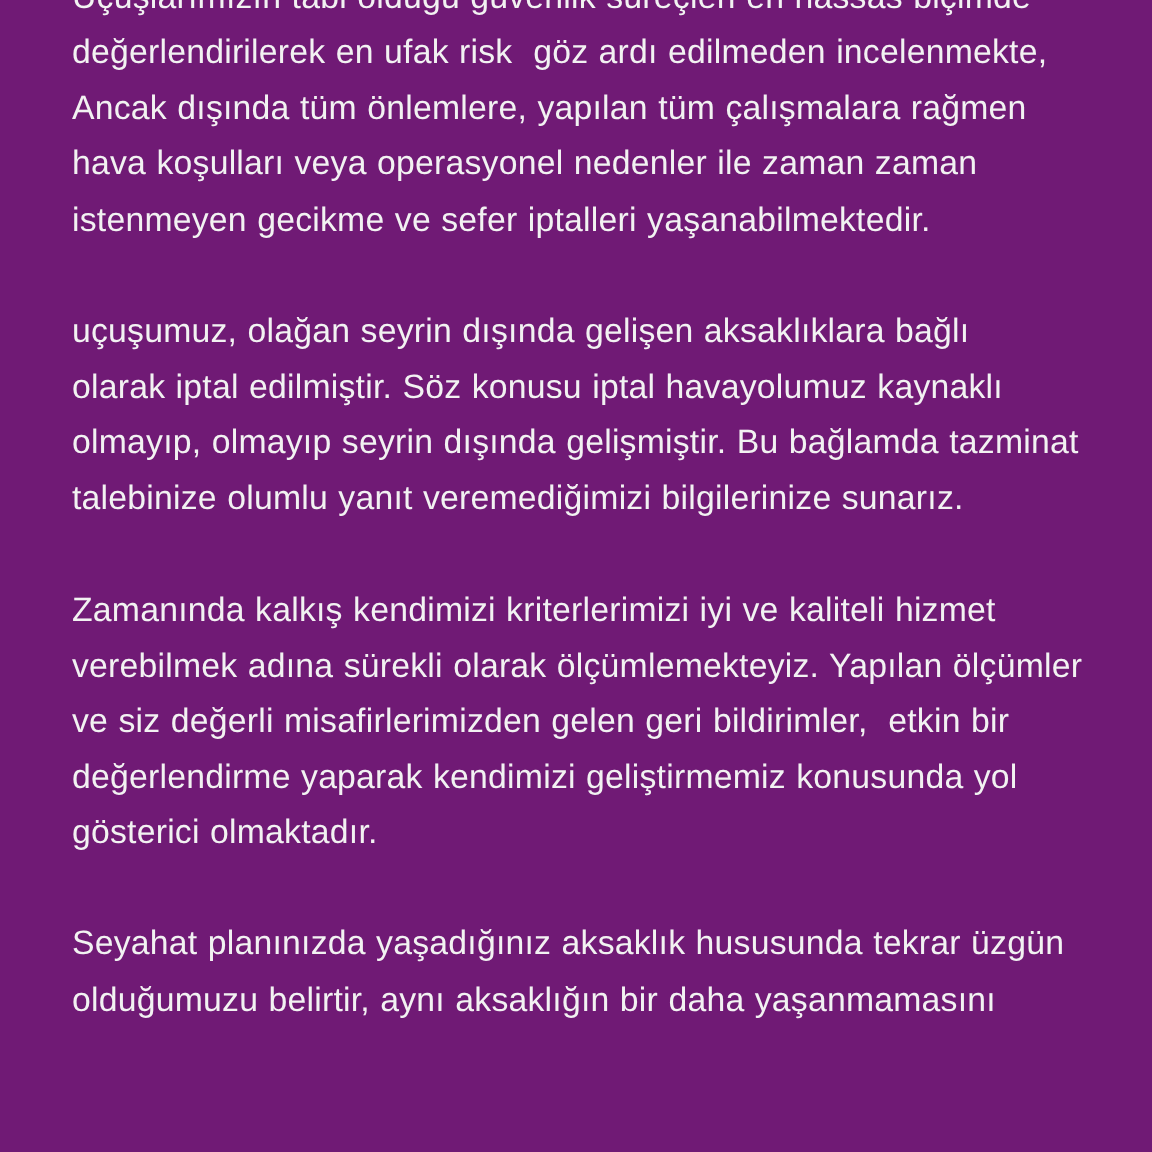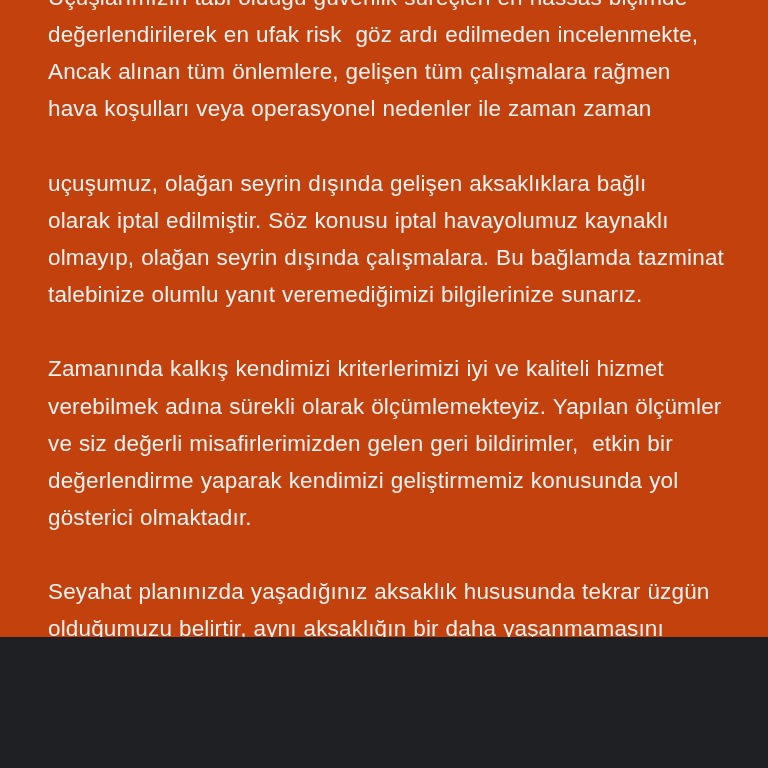--- a/index.html
+++ b/index.html
@@ -8,22 +8,22 @@
     width: 768px;
     height: 768px;
     overflow: hidden;
     background: #1f2023;
   }
   .page {
     position: absolute;
     left: 0;
     top: 0;
     width: 768px;
-    height: 637px;
-    background: #c2410c;
+    height: 768px;
+    background: #701a75;
     overflow: hidden;
   }
   .text-block {
     position: absolute;
     left: 48px;
     top: -21px;
     font-family: "Liberation Sans", sans-serif;
     font-size: 22.5px;
     line-height: 37.15px;
     color: #f2f2f2;
@@ -43,28 +43,29 @@
 </style>
 </head>
 <body>
 
 <div class="page">
   <div class="text-block">
 
     <div class="para">
       <span class="line">Uçuşlarımızın tabi olduğu güvenlik süreçleri en hassas biçimde</span>
       <span class="line">değerlendirilerek en ufak risk  göz ardı edilmeden incelenmekte,</span>
-      <span class="line">Ancak alınan tüm önlemlere, gelişen tüm çalışmalara rağmen</span>
+      <span class="line">Ancak dışında tüm önlemlere, yapılan tüm çalışmalara rağmen</span>
       <span class="line">hava koşulları veya operasyonel nedenler ile zaman zaman</span>
+      <span class="line">istenmeyen gecikme ve sefer iptalleri yaşanabilmektedir.</span>
     </div>
 
     <div class="para">
       <span class="line">uçuşumuz, olağan seyrin dışında gelişen aksaklıklara bağlı</span>
       <span class="line">olarak iptal edilmiştir. Söz konusu iptal havayolumuz kaynaklı</span>
-      <span class="line">olmayıp, olağan seyrin dışında çalışmalara. Bu bağlamda tazminat</span>
+      <span class="line">olmayıp, olmayıp seyrin dışında gelişmiştir. Bu bağlamda tazminat</span>
       <span class="line">talebinize olumlu yanıt veremediğimizi bilgilerinize sunarız.</span>
     </div>
 
     <div class="para">
       <span class="line">Zamanında kalkış kendimizi kriterlerimizi iyi ve kaliteli hizmet</span>
       <span class="line">verebilmek adına sürekli olarak ölçümlemekteyiz. Yapılan ölçümler</span>
       <span class="line">ve siz değerli misafirlerimizden gelen geri bildirimler,  etkin bir</span>
       <span class="line">değerlendirme yaparak kendimizi geliştirmemiz konusunda yol</span>
       <span class="line">gösterici olmaktadır.</span>
     </div>

